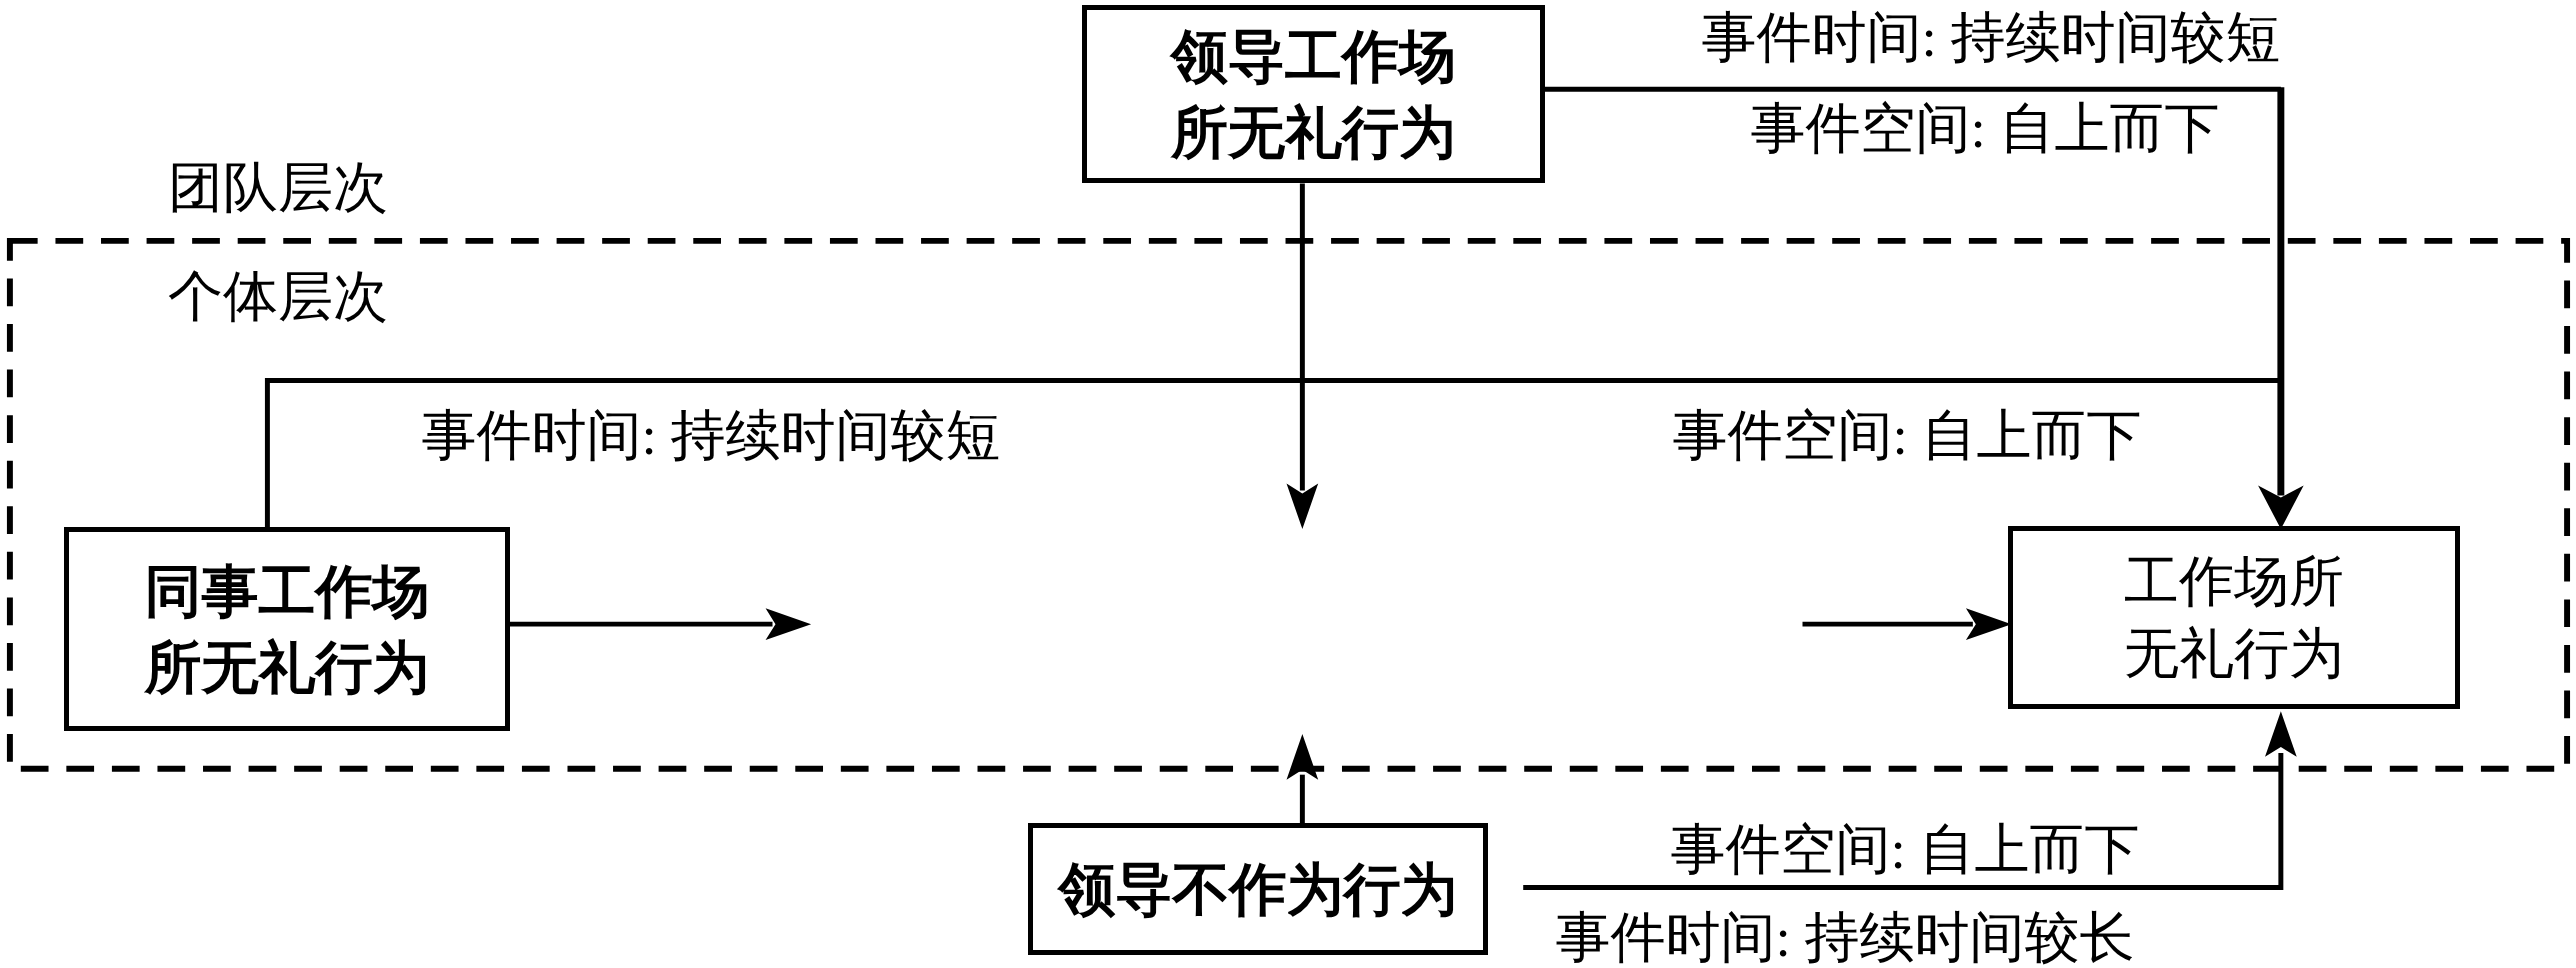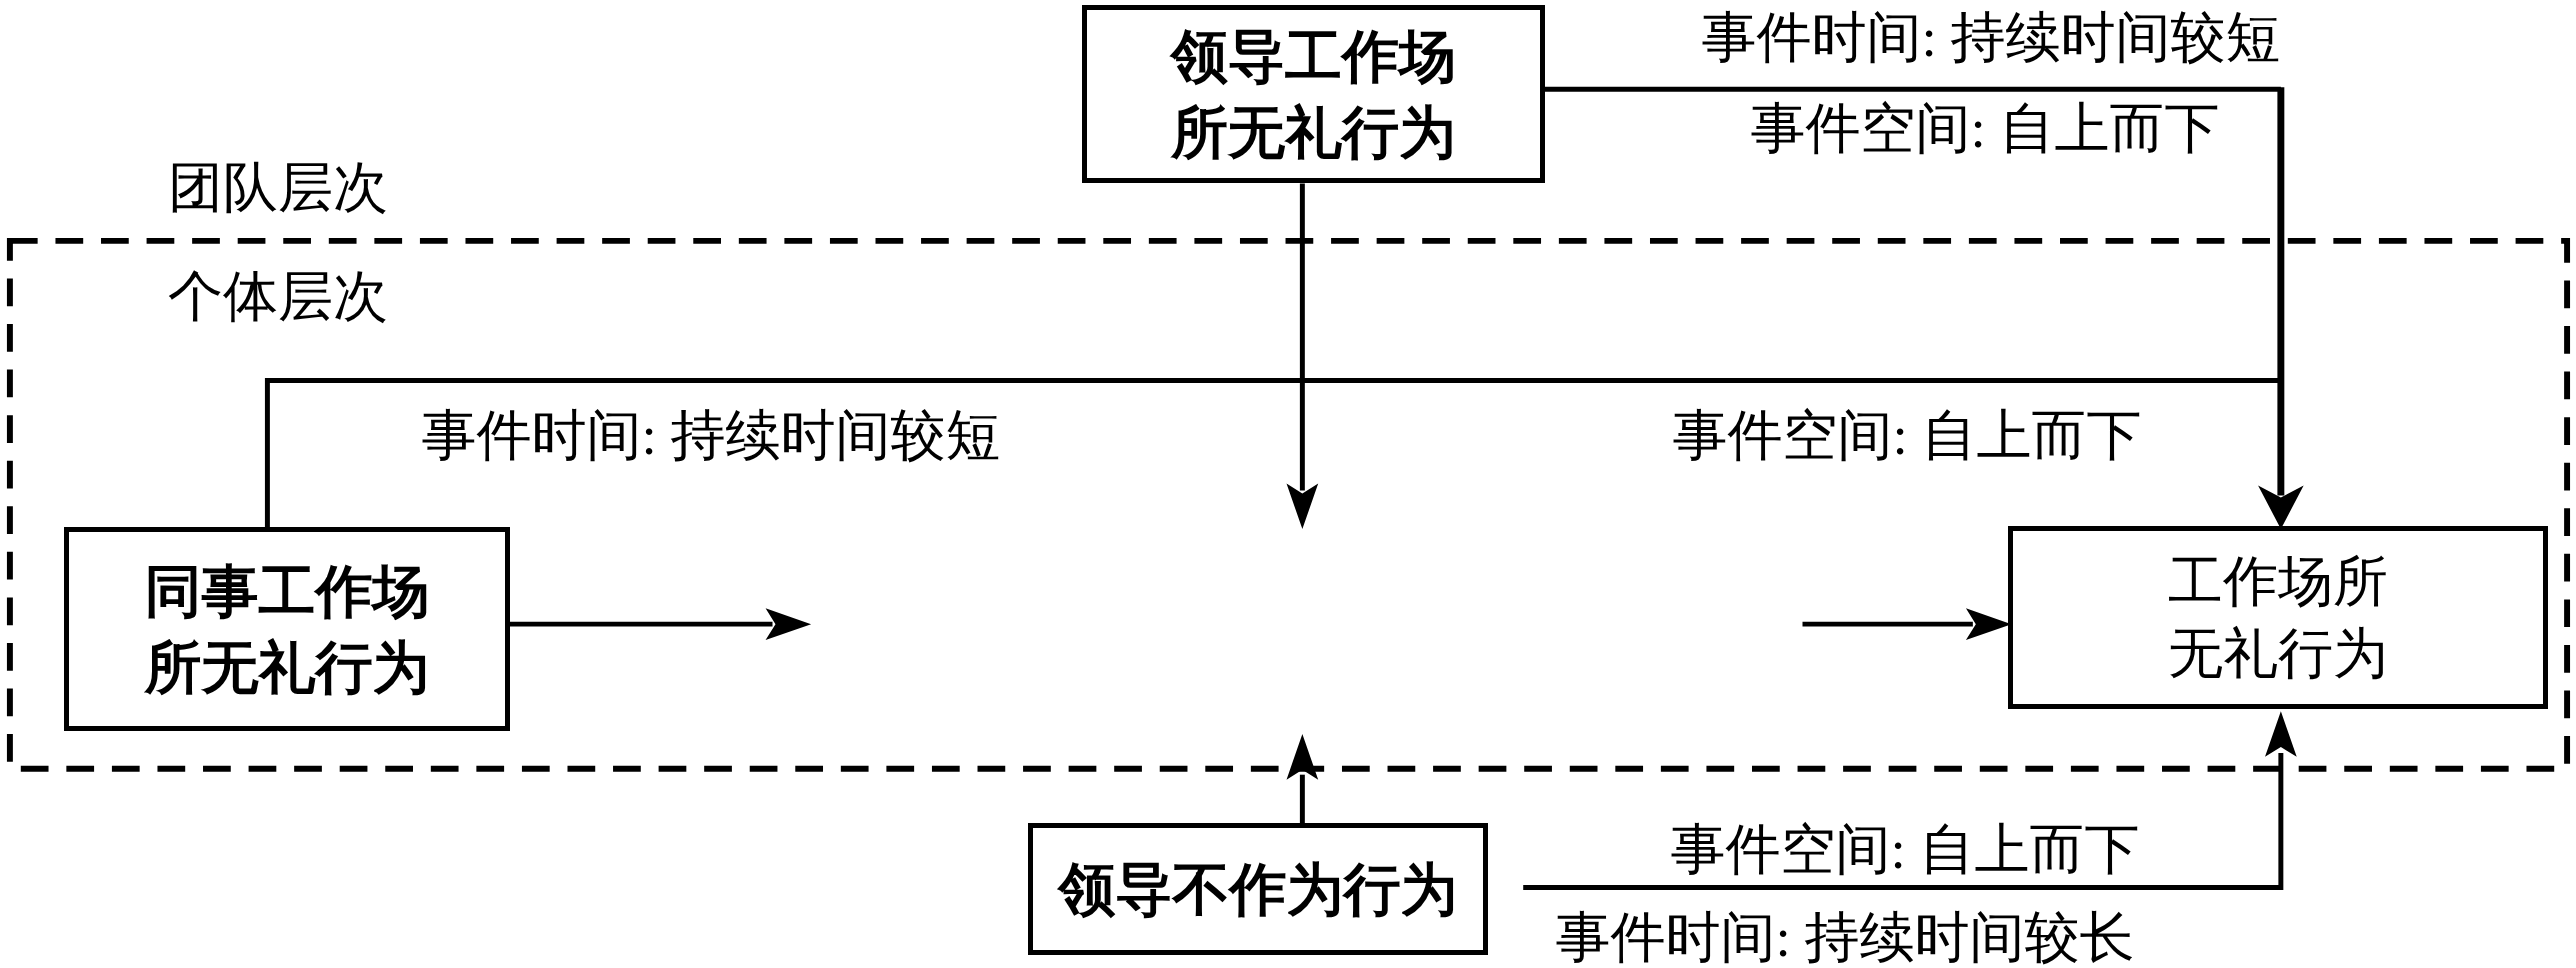--- a/index.html
+++ b/index.html
@@ -48,21 +48,21 @@
     font-weight: 400;
     font-size: 55px;
     line-height: 1.1;
   }
   .lbl.center { transform: translate(-50%, -50%); }
 
   
   .box-leader     { left: 1082px; top: 5px;   width: 463px;  height: 178px; }
   .box-coworker   { left: 64px;   top: 527px; width: 446px;  height: 204px; }
   .box-attribution{ left: 807px;  top: 527px; width: 997px; height: 205px; }
-  .box-workplace  { left: 2008px; top: 526px; width: 540px;  height: 183px; }
+  .box-workplace  { left: 2008px; top: 526px; width: 452px;  height: 183px; }
   .box-inaction   { left: 1028px; top: 823px; width: 460px;  height: 132px; }
 
   
   .lbl-team        { left: 168px;  top: 158px; }
   .lbl-individual  { left: 168px;  top: 267px; }
   .lbl-top-time    { left: 1991px; top: 38px; }
   .lbl-top-space   { left: 1985px; top: 129px; }
   .lbl-mid-time    { left: 711px;  top: 436px; }
   .lbl-mid-space   { left: 1907px; top: 436px; }
   .lbl-bot-space   { left: 1905px; top: 850px; }

